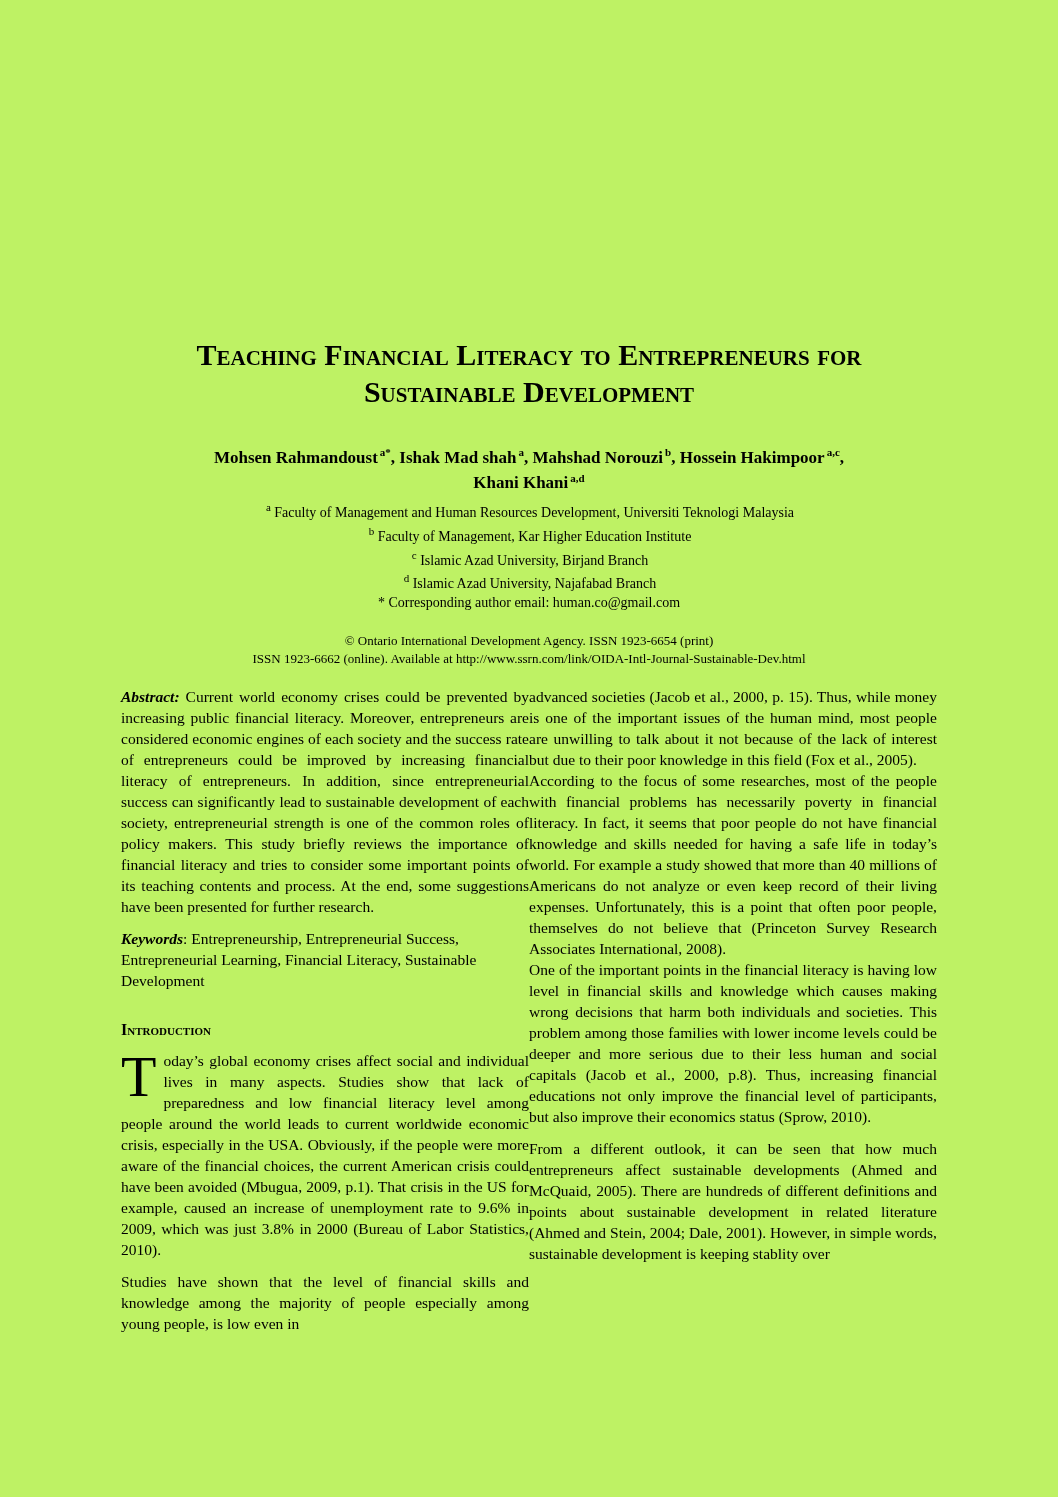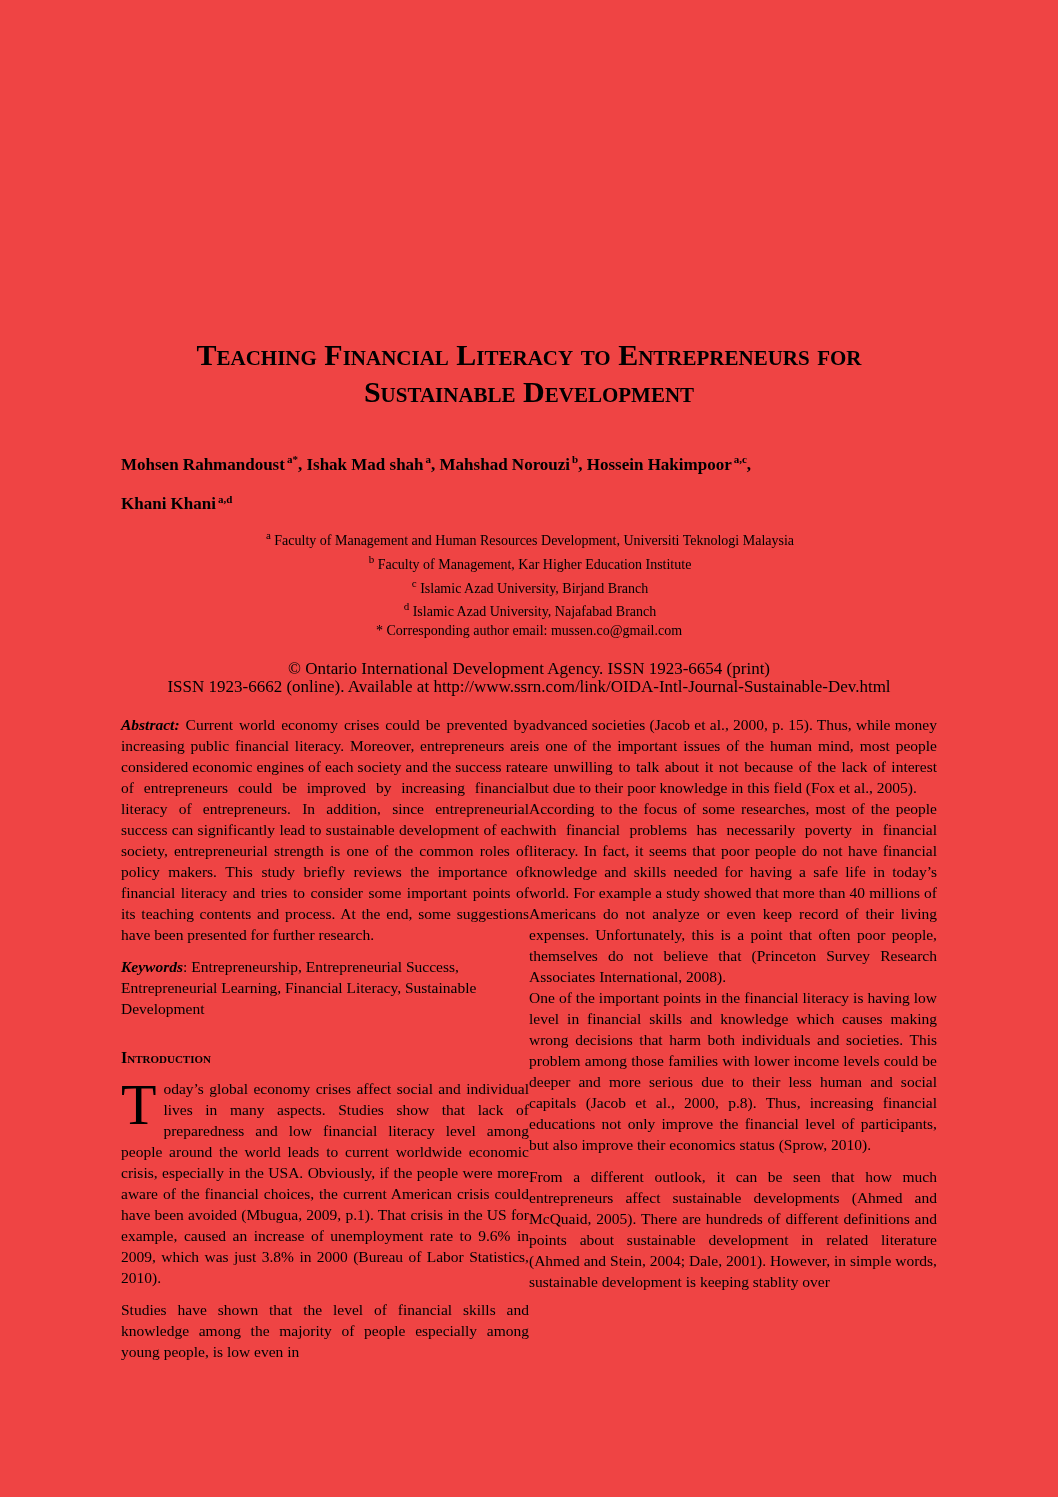--- a/index.html
+++ b/index.html
@@ -2,58 +2,59 @@
 <html><head>
 <meta charset="utf-8">
 <style>
   * { box-sizing: border-box; }
   html, body { margin: 0; padding: 0; background: #ffffff; }
   .page {
     position: relative;
     width: 1058px;
     height: 1497px;
     margin: 0 auto;
-    background: #ef4444;
+    background: #bef264;
     color: #000000;
     font-family: "Liberation Serif", "DejaVu Serif", serif;
     overflow: hidden;
   }
   .content {
     position: absolute;
     left: 121px;
     top: 336px;
     width: 816px;
   }
   .title {
     text-align: center;
     font-weight: bold;
     font-variant: small-caps;
     font-size: 30px;
     line-height: 37px;
   }
   .authors {
     margin-top: 32px;
+    text-align: center;
     font-weight: bold;
     font-size: 17px;
-    line-height: 35px;
+    line-height: 20px;
   }
   .authors sup, .affil sup {
     font-size: 11px;
     margin-left: 2px;
   }
   .affils {
     margin-top: 5px;
     text-align: center;
     font-size: 14px;
     line-height: 19px;
   }
   .publisher {
     margin-top: 20px;
     text-align: center;
-    font-size: 17px;
+    font-size: 13px;
     line-height: 18px;
   }
   .columns {
     margin-top: 18px;
     display: flex;
     font-size: 15.5px;
     line-height: 21px;
   }
   .col { flex: 1 1 0; min-width: 0; }
   .col p { margin: 0 0 11px 0; text-align: justify; }
@@ -88,21 +89,21 @@
     <div class="authors">
       <span><span>Mohsen Rahmandoust</span><sup>a*</sup><span>, </span></span><span><span>Ishak Mad shah</span><sup>a</sup><span>, </span></span><span><span>Mahshad Norouzi</span><sup>b</sup><span>, </span></span><span><span>Hossein Hakimpoor</span><sup>a,c</sup><span>,</span></span><br>
       <span><span>Khani Khani</span><sup>a,d</sup></span>
     </div>
 
     <div class="affils">
       <div class="affil"><sup>a</sup> <span>Faculty of Management and Human Resources Development, Universiti Teknologi Malaysia</span></div>
       <div class="affil"><sup>b</sup> <span>Faculty of Management, Kar Higher Education Institute</span></div>
       <div class="affil"><sup>c</sup> <span>Islamic Azad University, Birjand Branch</span></div>
       <div class="affil"><sup>d</sup> <span>Islamic Azad University, Najafabad Branch</span></div>
-      <div class="affil">* Corresponding author email: mussen.co@gmail.com</div>
+      <div class="affil">* Corresponding author email: human.co@gmail.com</div>
     </div>
 
     <div class="publisher">
       <div>© Ontario International Development Agency. ISSN 1923-6654 (print)</div>
       <div>ISSN 1923-6662 (online). Available at http://www.ssrn.com/link/OIDA-Intl-Journal-Sustainable-Dev.html</div>
     </div>
 
     <div class="columns">
 
       <div class="col">

